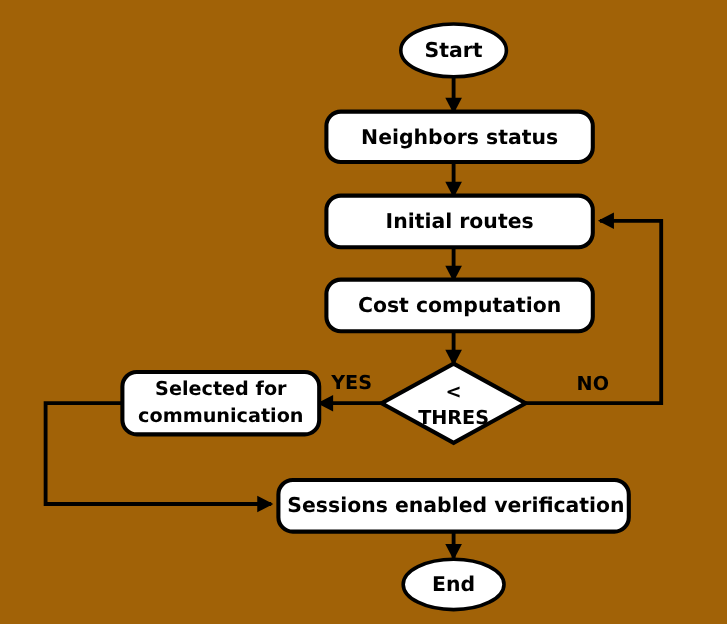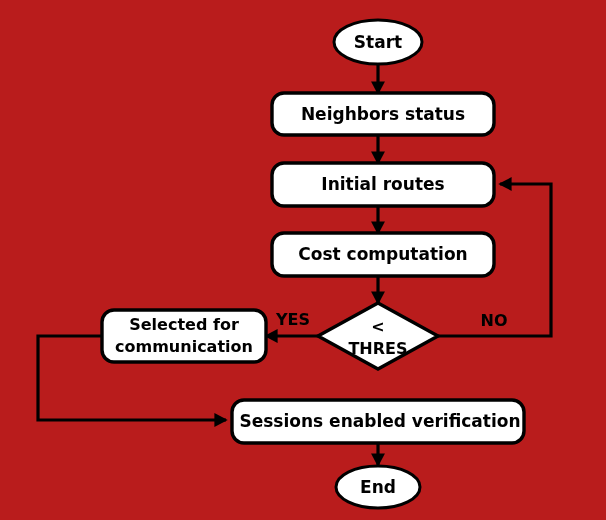--- a/index.html
+++ b/index.html
@@ -8,21 +8,21 @@
     padding: 0;
     background: #ffffff;
   }
   body {
     font-family: "DejaVu Sans", sans-serif;
   }
   #flow-root {
     position: relative;
     width: 606px;
     height: 520px;
-    background: #b91c1c;
+    background: #a16207;
     overflow: hidden;
   }
   #flow-svg {
     position: absolute;
     top: 0;
     left: 0;
     width: 606px;
     height: 520px;
   }
   .node-text {

